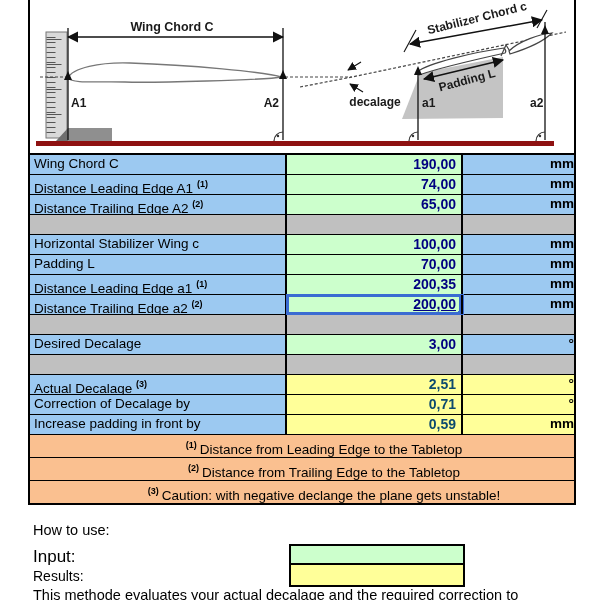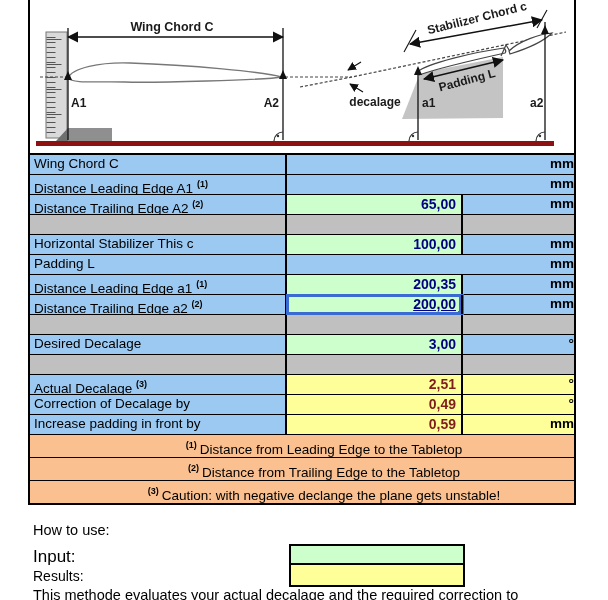--- a/index.html
+++ b/index.html
@@ -17,21 +17,21 @@
               border:2px solid #000;background:#fff;}
   .row{display:flex;height:20px;box-sizing:border-box;border-bottom:1px solid #000;}
   .cell{box-sizing:border-box;overflow:hidden;white-space:nowrap;}
   .c-label{width:257px;border-right:2px solid #000;background:#9CC9F1;
            font-size:13.5px;line-height:18px;padding-left:4px;}
   .c-label sup{font-size:9px;font-weight:bold;}
   .c-value{width:176px;border-right:2px solid #000;background:#CCFFCC;position:relative;
            text-align:right;font-weight:bold;color:#000080;font-size:14px;line-height:18px;padding-right:5px;}
   .c-unit{flex:1;background:#9CC9F1;font-weight:bold;font-size:13.5px;line-height:18px;padding-left:4px;text-align:right;}
   .row.spacer .c-label,.row.spacer .c-value,.row.spacer .c-unit{background:#C0C0C0;}
-  .c-value.result{background:#FFFF99;color:#7f1d1d;}
+  .c-value.result{background:#FFFF99;color:#0c4a6e;}
   .c-unit.result{background:#FFFF99;}
   .c-value.selected{box-shadow:inset 0 0 0 2px #3A6BD2;outline:1px solid #3A6BD2;outline-offset:0;z-index:2;text-decoration:underline;}
   .sel-handle{position:absolute;right:-3px;bottom:-3px;width:6px;height:6px;background:#3A6BD2;z-index:3;}
 
   .note{height:23px;box-sizing:border-box;border-bottom:1px solid #000;background:#FAC090;
         text-align:center;font-size:13.5px;line-height:21px;padding-left:44px;}
   .note:last-child{border-bottom:none;height:22px;}
   .note sup{font-size:9px;font-weight:bold;margin-right:3px;}
 
   
@@ -113,48 +113,51 @@
       <text class="dg-text" x="438" y="84" font-size="12" text-anchor="middle" transform="rotate(-15 438 84)">Padding L</text>
       <text class="dg-text" x="392" y="107" font-size="12">a1</text>
       <text class="dg-text" x="500" y="107" font-size="12">a2</text>
     </svg>
   </div>
 
   <div class="calc-table">
 
     <div class="row">
       <div class="cell c-label"><span>Wing Chord C</span></div>
+      <div class="cell c-value">190,00</div>
       <div class="cell c-unit">mm</div>
     </div>
 
     <div class="row">
       <div class="cell c-label"><span>Distance Leading Edge A1</span> <sup>(1)</sup></div>
+      <div class="cell c-value">74,00</div>
       <div class="cell c-unit">mm</div>
     </div>
 
     <div class="row">
       <div class="cell c-label"><span>Distance Trailing Edge A2</span> <sup>(2)</sup></div>
       <div class="cell c-value">65,00</div>
       <div class="cell c-unit">mm</div>
     </div>
 
     <div class="row spacer">
       <div class="cell c-label"></div>
         <div class="cell c-value"></div>
         <div class="cell c-unit"></div>
     </div>
 
     <div class="row">
-      <div class="cell c-label"><span>Horizontal Stabilizer This c</span></div>
+      <div class="cell c-label"><span>Horizontal Stabilizer Wing c</span></div>
       <div class="cell c-value">100,00</div>
       <div class="cell c-unit">mm</div>
     </div>
 
     <div class="row">
       <div class="cell c-label"><span>Padding L</span></div>
+      <div class="cell c-value">70,00</div>
       <div class="cell c-unit">mm</div>
     </div>
 
     <div class="row">
       <div class="cell c-label"><span>Distance Leading Edge a1</span> <sup>(1)</sup></div>
       <div class="cell c-value">200,35</div>
       <div class="cell c-unit">mm</div>
     </div>
 
     <div class="row">
@@ -182,21 +185,21 @@
     </div>
 
     <div class="row">
       <div class="cell c-label"><span>Actual Decalage</span> <sup>(3)</sup></div>
       <div class="cell c-value result">2,51</div>
       <div class="cell c-unit result">°</div>
     </div>
 
     <div class="row">
       <div class="cell c-label"><span>Correction of Decalage by</span></div>
-      <div class="cell c-value result">0,49</div>
+      <div class="cell c-value result">0,71</div>
       <div class="cell c-unit result">°</div>
     </div>
 
     <div class="row">
       <div class="cell c-label"><span>Increase padding in front by</span></div>
       <div class="cell c-value result">0,59</div>
       <div class="cell c-unit result">mm</div>
     </div>
 
     <div class="note"><sup>(1)</sup><span>Distance from Leading Edge to the Tabletop</span></div>

